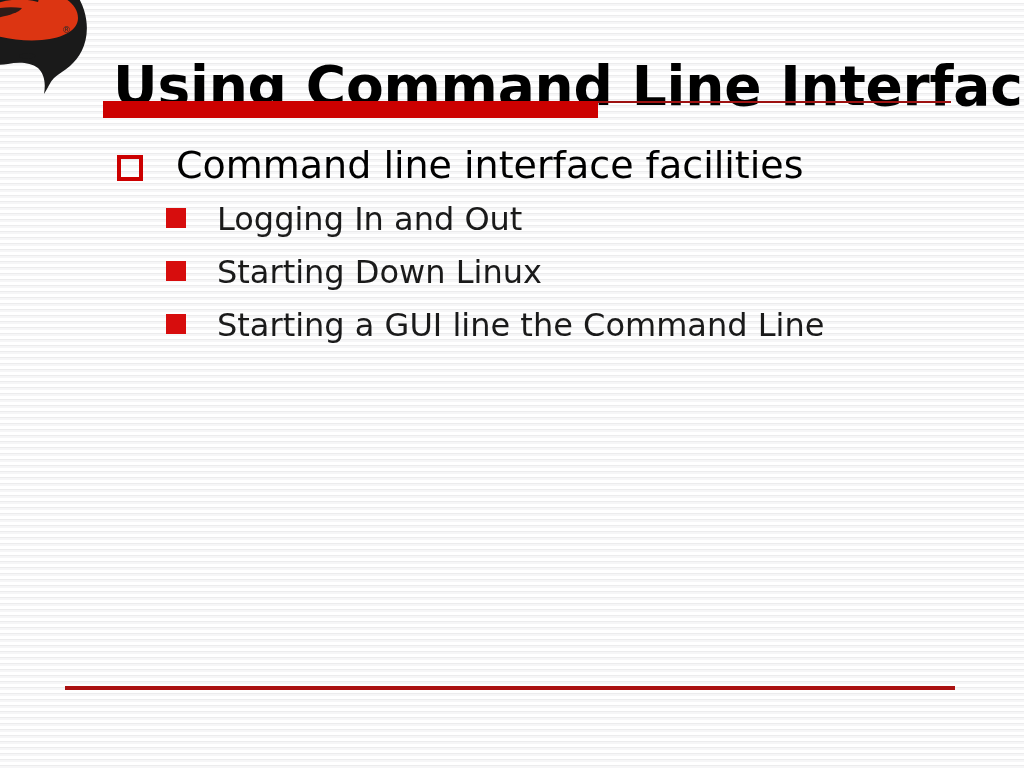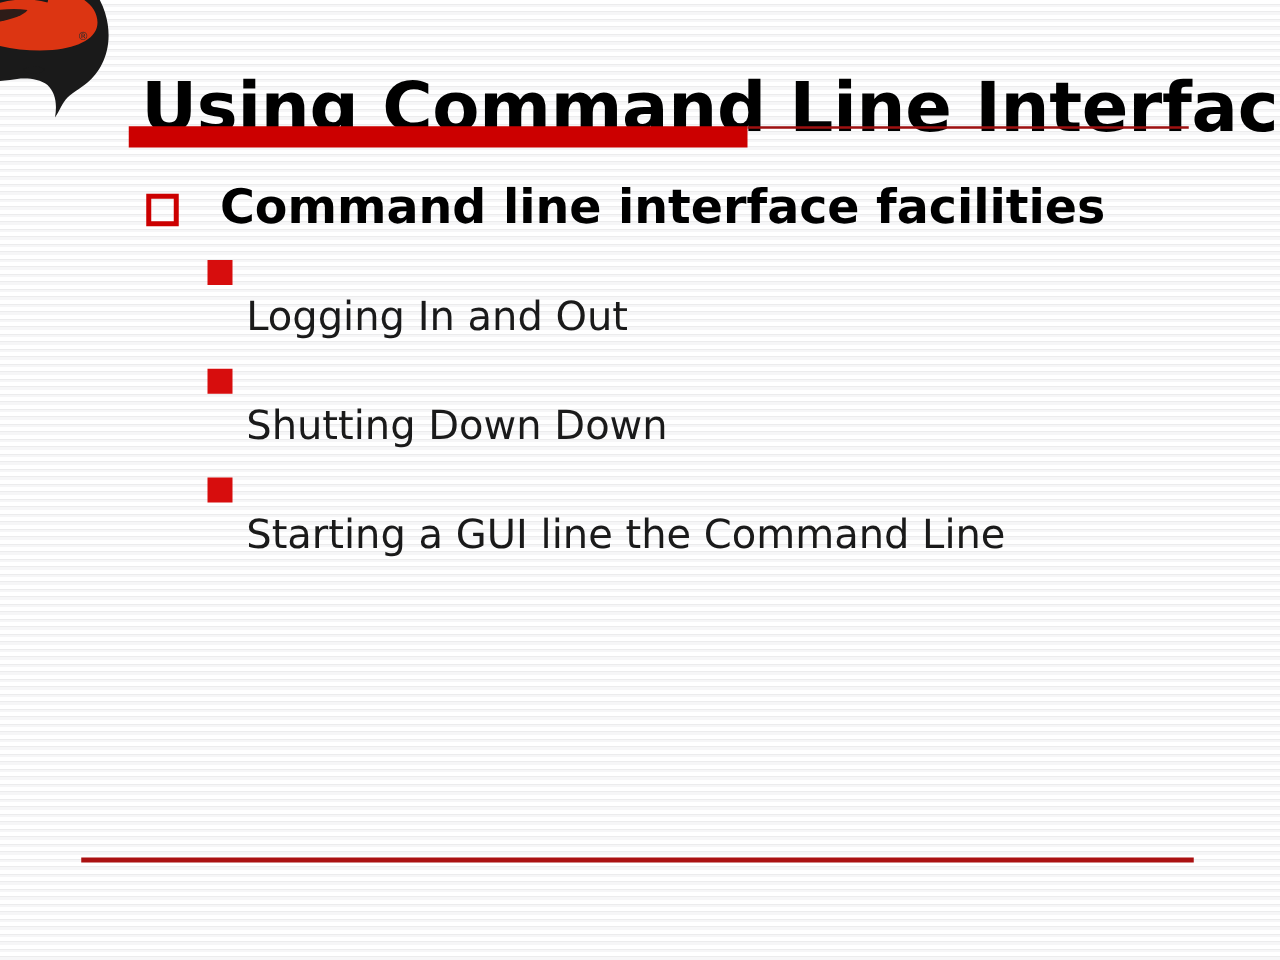--- a/index.html
+++ b/index.html
@@ -114,34 +114,32 @@
     border: 4px solid #cc0000;
     background: transparent;
     margin-top: 15px;
   }
   .bullet-l1-text {
     font-size: 38px;
     line-height: 50px;
     color: #000000;
     margin-left: 33px;
     white-space: nowrap;
-    font-weight: bold;
   }
 
   .sub-list {
     margin: 0;
     padding: 0;
   }
   .bullet-l2 {
     position: relative;
     display: flex;
     align-items: flex-start;
     padding-left: 166px;
     margin-bottom: 3px;
-    flex-direction: column;
   }
   .marker-solid {
     flex: 0 0 auto;
     width: 20px;
     height: 20px;
     background-color: #d70d0d;
     margin-top: 14px;
   }
   .bullet-l2-text {
     font-size: 32px;
@@ -206,21 +204,21 @@
 
     <div class="sub-list">
 
       <div class="bullet-l2">
         <span class="marker-solid"></span>
         <span class="bullet-l2-text">Logging In and Out</span>
       </div>
 
       <div class="bullet-l2">
         <span class="marker-solid"></span>
-        <span class="bullet-l2-text">Shutting Down Down</span>
+        <span class="bullet-l2-text">Starting Down Linux</span>
       </div>
 
       <div class="bullet-l2">
         <span class="marker-solid"></span>
         <span class="bullet-l2-text">Starting a GUI line the Command Line</span>
       </div>
 
     </div>
   </div>
 

